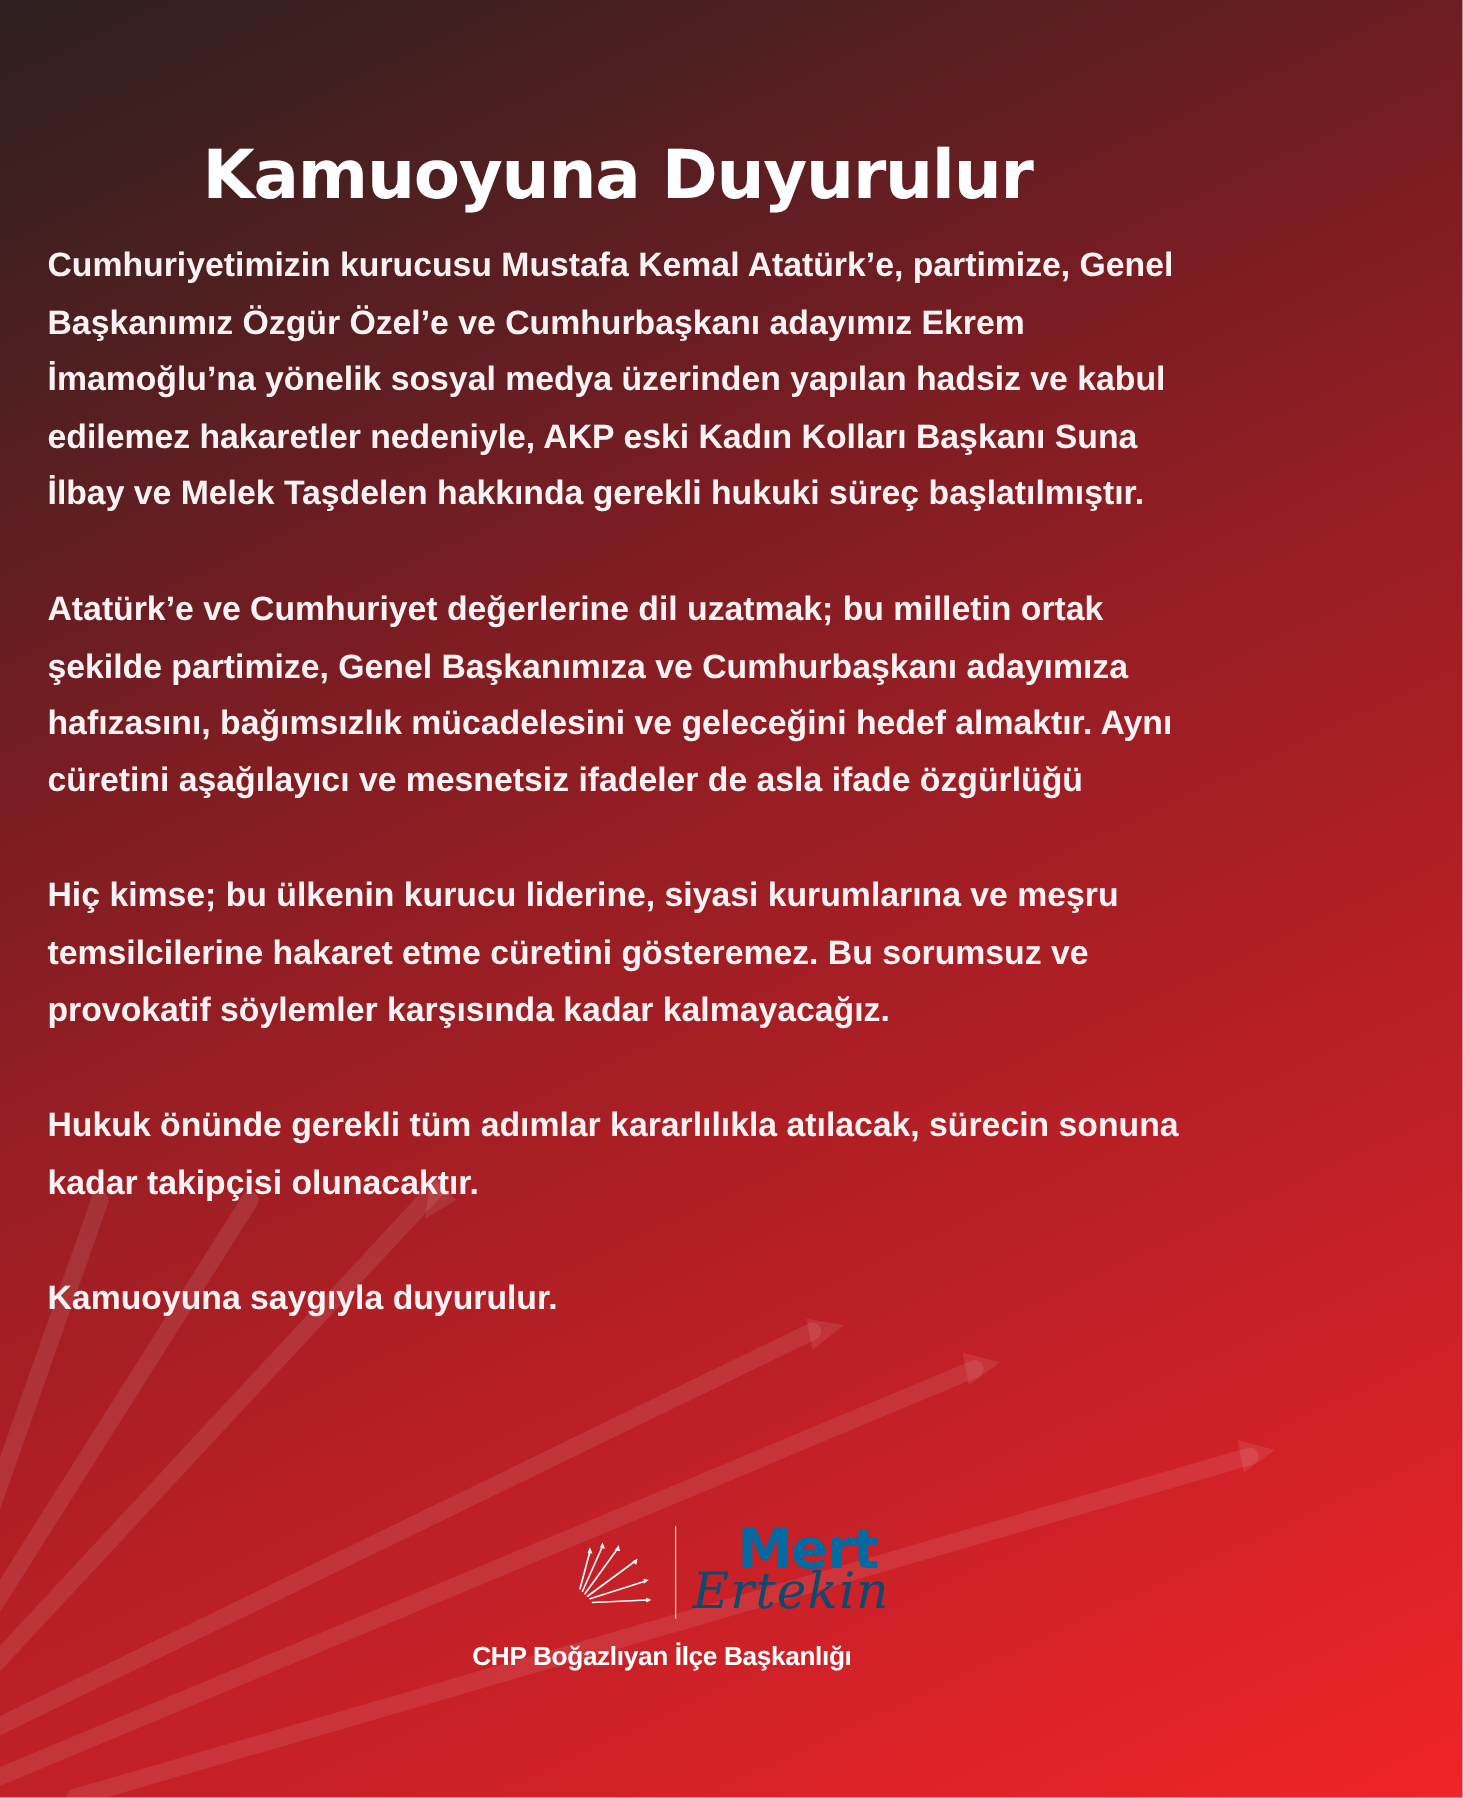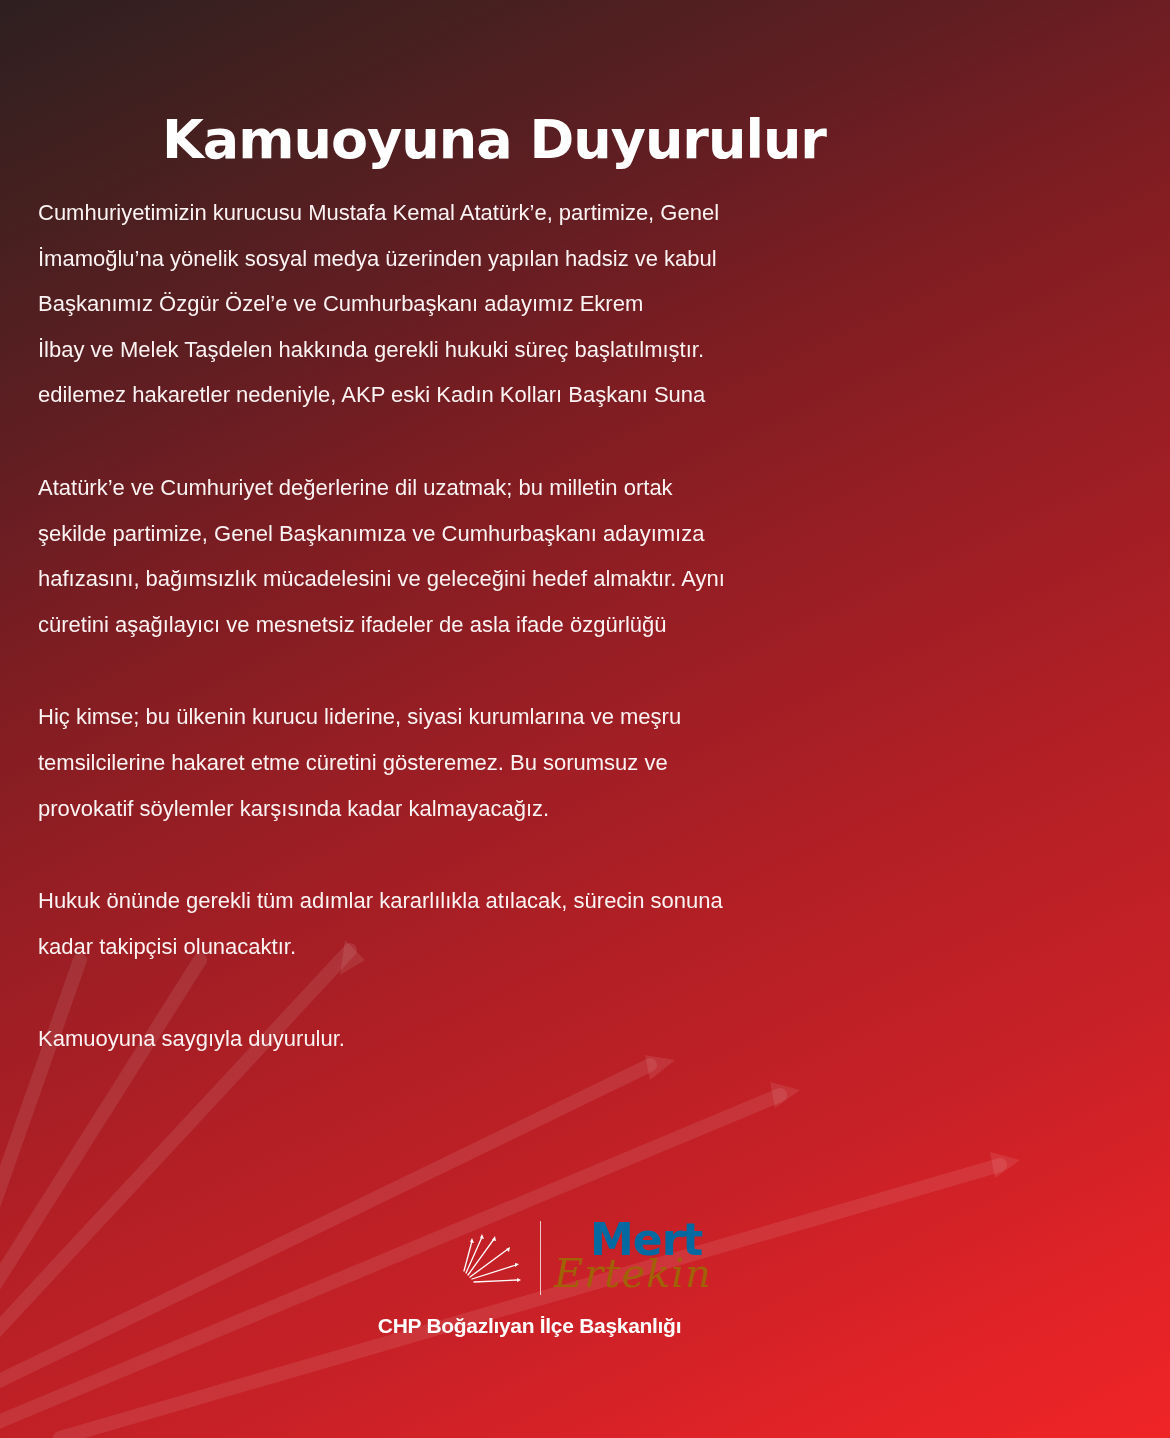--- a/index.html
+++ b/index.html
@@ -37,22 +37,22 @@
       line-height: 76px;
     }
     .body-text {
       position: absolute;
       top: 190px;
       left: 38px;
       width: 1100px;
     }
     .paragraph {
       margin: 0;
-      font-weight: normal;
-      font-size: 22px;
+      font-weight: bold;
+      font-size: 27px;
       line-height: 45.6px;
       color: #fbf3f3;
     }
     .paragraph .line {
       display: block;
       white-space: nowrap;
     }
     .para-gap { height: 47px; }
     .signature {
       position: absolute;
@@ -88,21 +88,21 @@
       color: #0369a1;
     }
     .signature .last-name {
       position: absolute;
       left: 96px;
       top: 34px;
       font-family: "DejaVu Serif", serif;
       font-style: italic;
       font-size: 40px;
       line-height: 48px;
-      color: #a16207;
+      color: #0c4a6e;
       letter-spacing: 1px;
     }
     .org-name {
       position: absolute;
       top: 1314px;
       left: 0;
       width: 1059px;
       text-align: center;
       font-family: "Liberation Sans", sans-serif;
       font-weight: bold;
@@ -129,24 +129,24 @@
     <polygon points="770,1082 800,1090 775,1108"></polygon>
     <polygon points="990,1152 1020,1160 995,1178"></polygon>
   </g>
 </svg>
 
 <h1 class="poster-title">Kamuoyuna Duyurulur</h1>
 
 <div class="body-text">
   <p class="paragraph">
     <span class="line">Cumhuriyetimizin kurucusu Mustafa Kemal Atatürk’e, partimize, Genel</span>
+    <span class="line">Başkanımız Özgür Özel’e ve Cumhurbaşkanı adayımız Ekrem</span>
     <span class="line">İmamoğlu’na yönelik sosyal medya üzerinden yapılan hadsiz ve kabul</span>
-    <span class="line">Başkanımız Özgür Özel’e ve Cumhurbaşkanı adayımız Ekrem</span>
+    <span class="line">edilemez hakaretler nedeniyle, AKP eski Kadın Kolları Başkanı Suna</span>
     <span class="line">İlbay ve Melek Taşdelen hakkında gerekli hukuki süreç başlatılmıştır.</span>
-    <span class="line">edilemez hakaretler nedeniyle, AKP eski Kadın Kolları Başkanı Suna</span>
   </p>
   <div class="para-gap"></div>
   <p class="paragraph">
     <span class="line">Atatürk’e ve Cumhuriyet değerlerine dil uzatmak; bu milletin ortak</span>
     <span class="line">şekilde partimize, Genel Başkanımıza ve Cumhurbaşkanı adayımıza</span>
     <span class="line">hafızasını, bağımsızlık mücadelesini ve geleceğini hedef almaktır. Aynı</span>
     <span class="line">cüretini aşağılayıcı ve mesnetsiz ifadeler de asla ifade özgürlüğü</span>
   </p>
   <div class="para-gap"></div>
   <p class="paragraph">

